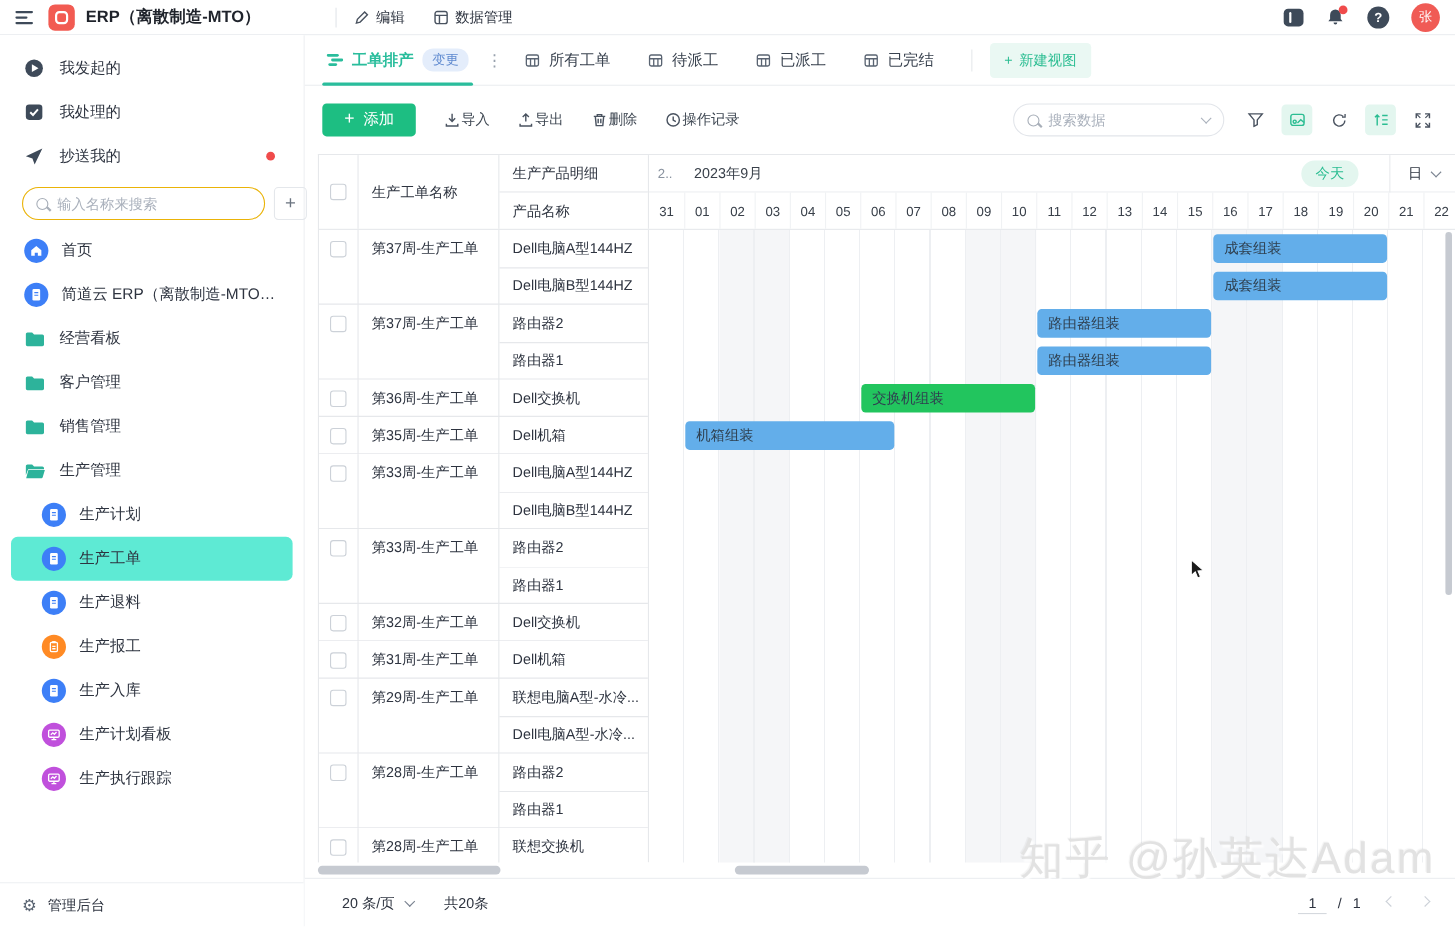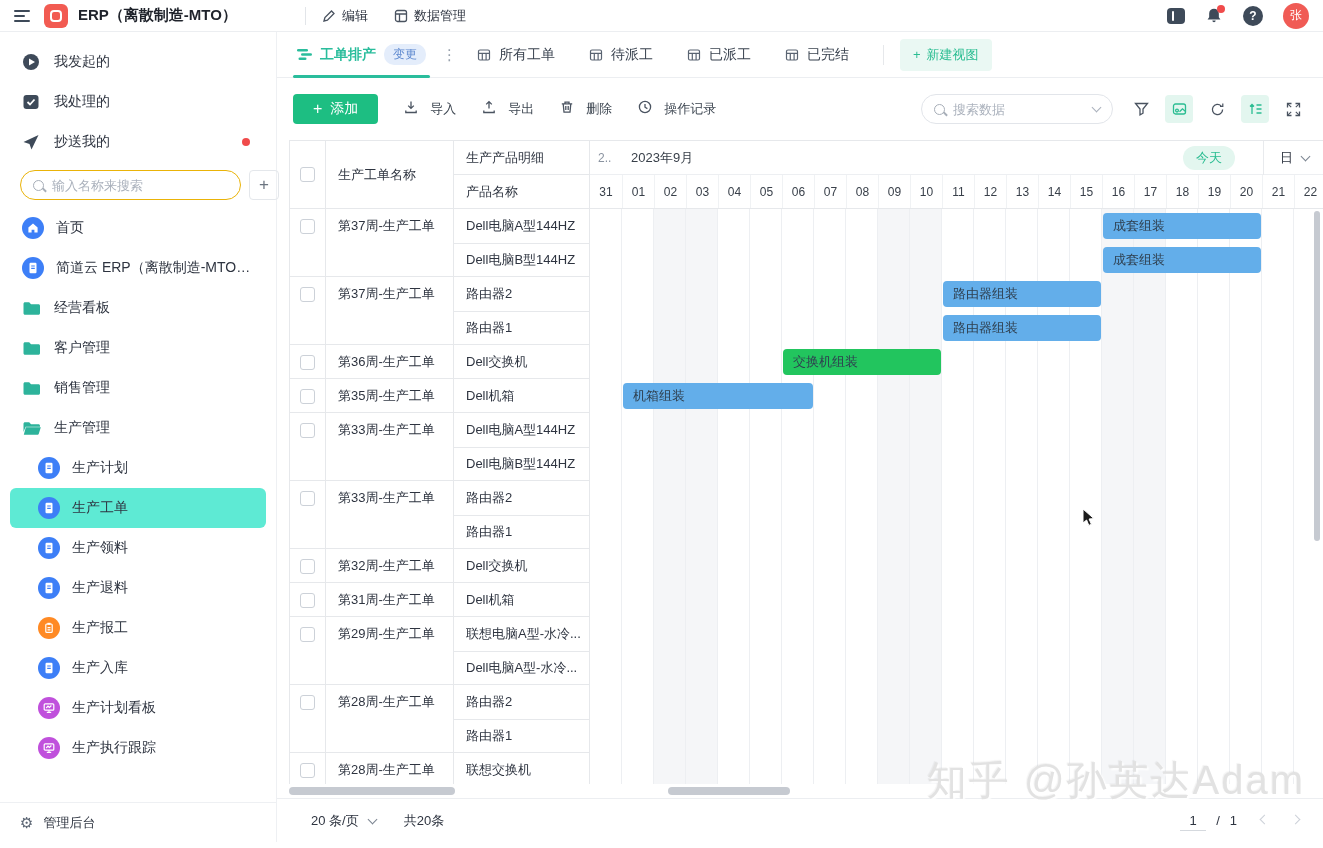--- a/index.html
+++ b/index.html
@@ -45,21 +45,21 @@
 .tab-active{display:flex;align-items:center;gap:8px;position:relative;height:100%;padding:0 4px;color:#2ABD9C;font-weight:700;font-size:14px;cursor:pointer}
 .tab-active::after{content:'';position:absolute;left:0;right:0;bottom:-1px;height:3px;background:#2ABD9C;border-radius:2px}
 .badge{background:#E4EDFB;color:#5E89CF;font-size:12px;font-weight:400;padding:2px 9px;border-radius:10px}
 .kebab{color:#98a1ad;font-size:15px;margin:0 20px 0 12px;cursor:pointer}
 .tab{display:flex;align-items:center;gap:8px;font-size:14px;color:#3a4350;margin-right:34px;cursor:pointer;white-space:nowrap}
 .vdiv{width:1px;height:20px;background:#e6e8eb}
 .newview{display:flex;align-items:center;gap:6px;background:#EAF8F3;color:#2BBD92;border-radius:4px;padding:7px 13px;font-size:13px;margin-left:16px;cursor:pointer;white-space:nowrap}
 .toolbar{height:62px;flex:0 0 62px;display:flex;align-items:center;padding:0 16px}
 .addbtn{display:flex;align-items:center;gap:8px;background:#1DBE82;color:#fff;font-size:14px;border-radius:4px;padding:0 20px;height:30px;cursor:pointer;white-space:nowrap}
 .addbtn b{font-weight:400;font-size:16px}
-.tool{display:flex;align-items:flex-start;gap:12px;font-size:13px;color:#3e4752;cursor:pointer;margin-left:26px;white-space:nowrap}
+.tool{display:flex;align-items:center;gap:1px;font-size:13px;color:#3e4752;cursor:pointer;margin-left:26px;white-space:nowrap}
 .tspacer{flex:1}
 .searchpill{width:192px;height:30px;border:1px solid #e2e5ea;border-radius:16px;display:flex;align-items:center;gap:8px;padding:0 12px;margin-right:14px}
 .searchpill input{border:none;outline:none;flex:1;min-width:0;font-size:13px;font-family:inherit;background:transparent;color:#2e3440}
 .searchpill input::placeholder{color:#aab1bc}
 .icongrp{display:flex;align-items:center;gap:10px}
 .iconbtn{width:28px;height:28px;display:flex;align-items:center;justify-content:center;border-radius:4px;cursor:pointer;color:#4a5360}
 .iconbtn.on{background:#E3F6EF;color:#2BBD92}
 .mag{width:11px;height:11px;border:1.5px solid #a7aeb8;border-radius:50%;position:relative;flex:0 0 11px}
 .mag::after{content:'';position:absolute;width:5px;height:1.5px;background:#a7aeb8;transform:rotate(45deg);right:-4px;bottom:-1px}
 .chev{display:inline-block;width:7px;height:7px;border-right:1.5px solid #7b8491;border-bottom:1.5px solid #7b8491;transform:rotate(45deg);margin-top:-3px}
@@ -242,29 +242,20 @@
           </span>
         <span class="lbl">生产工单</span>
       </div>
       <div class="sitem sub">
         <span class="cicon blue">
             <svg width="14" height="14" viewBox="0 0 14 14">
               <rect x="3.5" y="1.8" width="7" height="10.4" rx="1.2" fill="#fff"></rect>
               <path d="M5.2 5h3.6M5.2 7.4h3.6" stroke="#3D7FF7" stroke-width="1.1"></path>
             </svg>
           </span>
-        <span class="lbl">生产领料</span>
-      </div>
-      <div class="sitem sub">
-        <span class="cicon blue">
-            <svg width="14" height="14" viewBox="0 0 14 14">
-              <rect x="3.5" y="1.8" width="7" height="10.4" rx="1.2" fill="#fff"></rect>
-              <path d="M5.2 5h3.6M5.2 7.4h3.6" stroke="#3D7FF7" stroke-width="1.1"></path>
-            </svg>
-          </span>
         <span class="lbl">生产退料</span>
       </div>
       <div class="sitem sub">
         <span class="cicon orange">
             <svg width="14" height="14" viewBox="0 0 14 14" fill="none" stroke="#fff" stroke-width="1.2">
               <rect x="3.8" y="3" width="6.4" height="8.4" rx="1"></rect>
               <rect x="5.4" y="1.8" width="3.2" height="2" fill="#fff" stroke="none"></rect>
               <path d="M5.5 6.6h3M5.5 8.8h3"></path>
             </svg>
           </span>

